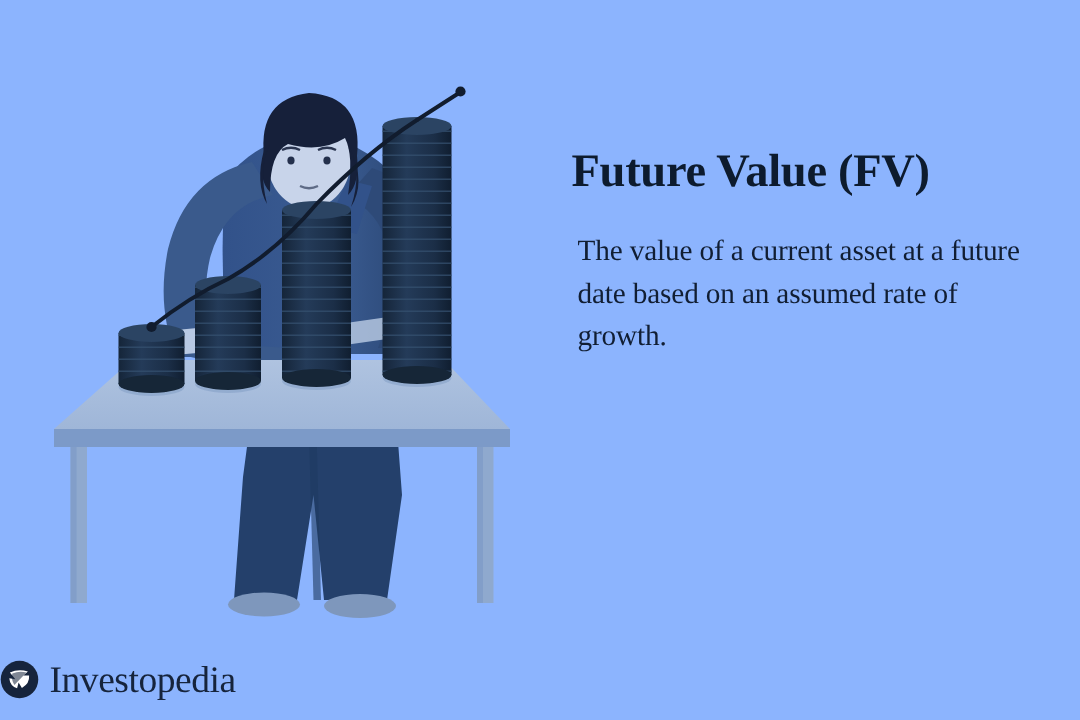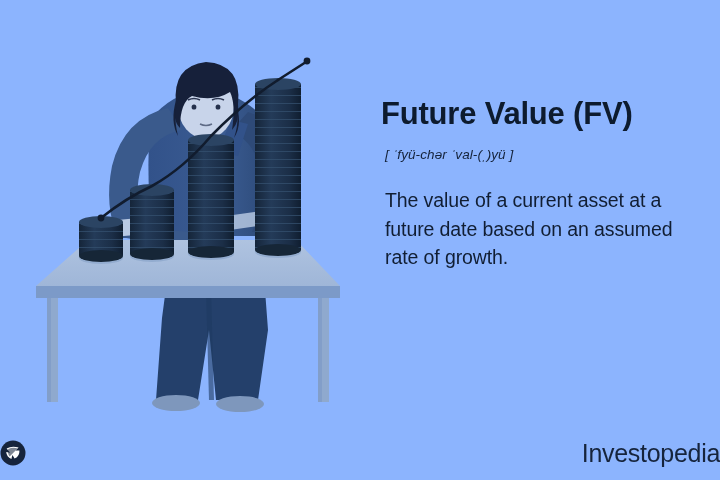--- a/index.html
+++ b/index.html
@@ -7,21 +7,21 @@
     margin: 0;
     padding: 0;
     background: #ffffff;
   }
   #card {
     position: relative;
     width: 720px;
     height: 480px;
     overflow: hidden;
     background: #f0abfc;
-    font-family: Liberation Sans, sans-serif;
+    font-family: Liberation Serif, serif;
     -webkit-font-smoothing: antialiased;
   }
 
   
   #text-col {
     position: absolute;
     left: 381px;
     top: 96px;
     width: 316px;
   }
@@ -53,21 +53,21 @@
   }
 
   
   #footer {
     position: absolute;
     left: 0;
     top: 440px;
     width: 720px;
     display: flex;
     align-items: center;
-    justify-content: space-between;
+    justify-content: flex-start;
     gap: 7px;
   }
   #logo-mark { display: block; }
   #logo-word {
     font-size: 25px;
     font-weight: 400;
     color: #16243C;
     letter-spacing: -0.3px;
     line-height: 25px;
   }
@@ -205,21 +205,20 @@
         <line x1="278" y1="80" x2="306" y2="62" stroke="#111C2E" stroke-width="2.6" stroke-linecap="round"></line>
         <circle cx="307" cy="61" r="3.4" fill="#111C2E"></circle>
         <circle cx="101" cy="218" r="3.4" fill="#111C2E"></circle>
       </g>
 
     </g>
   </svg>
 
   <div id="text-col">
     <h1 id="title">Future Value (FV)</h1>
-    <div id="pronunciation">[ ˈfyü-chər ˈval-(ˌ)yü ]</div>
     <p id="definition">The value of a current asset at a future date based on an assumed rate of growth.</p>
   </div>
 
   <div id="footer">
     <svg id="logo-mark" width="26" height="26" viewBox="0 0 26 26">
       <circle cx="13" cy="13" r="12.5" fill="#16243C"></circle>
       <path d="M6.6 8.4 Q12 5.6 18.6 7.6 L15.6 10.4 L19.4 10.4
                Q19.9 15.8 14.6 18.6 L12.4 15.0 L11.4 18.9
                Q6.6 17.2 6.2 12.1 L10.2 12.8 Z" fill="#FFFFFF"></path>
       <path d="M8.2 9.0 Q13 7.0 17.6 8.4 L9.6 16.6 Q7.4 13.6 8.2 9.0 Z" fill="#16243C" opacity="0.55"></path>

